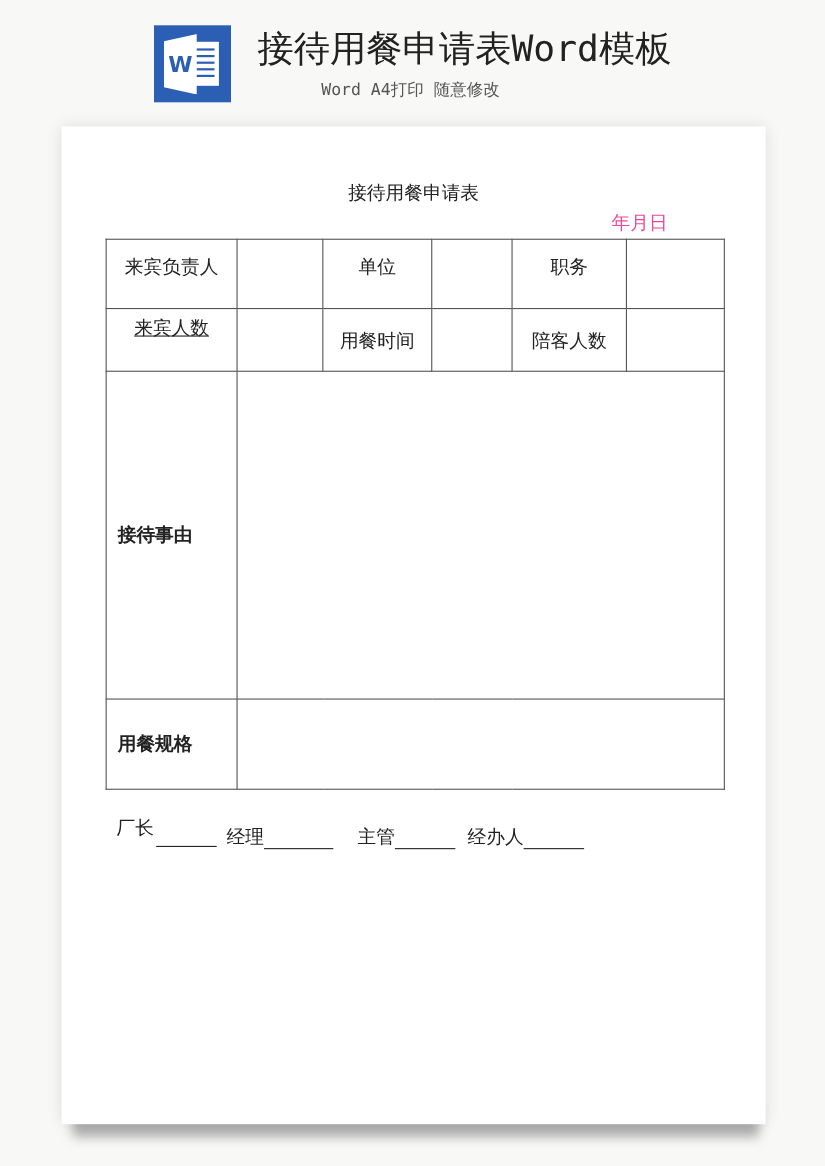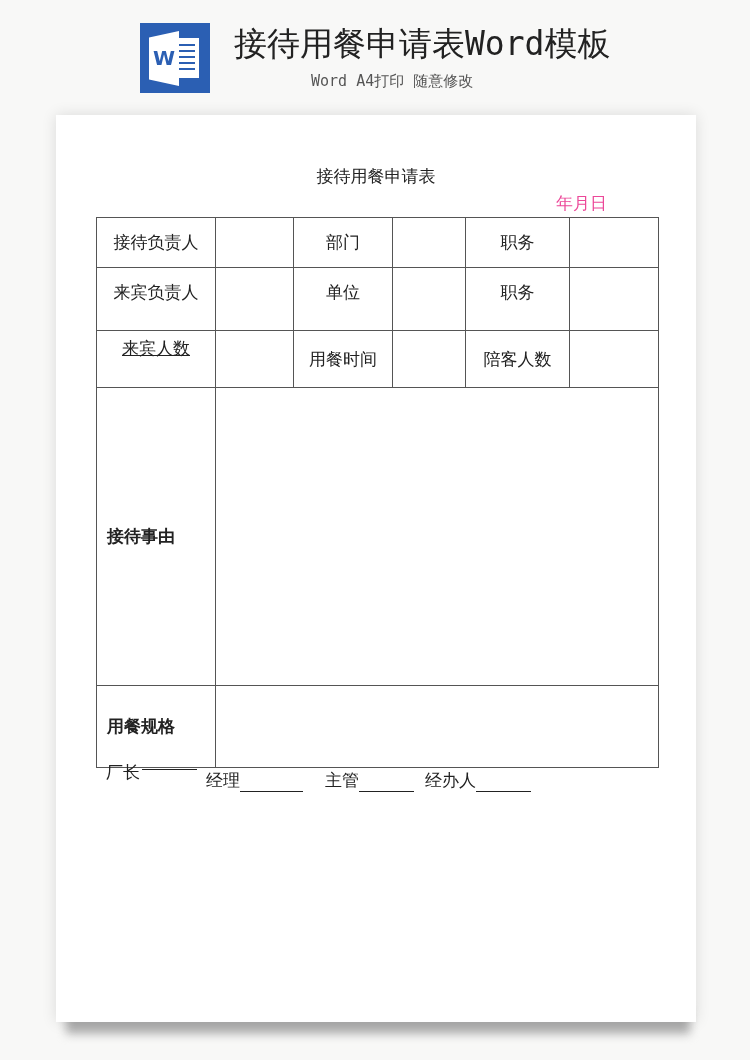--- a/index.html
+++ b/index.html
@@ -73,21 +73,21 @@
       top: 22px;
       font-family: "DejaVu Sans Mono", "Liberation Mono", monospace;
       font-size: 33px;
       line-height: 44px;
       color: #222;
       letter-spacing: 0px;
       white-space: nowrap;
     }
     .header-subtitle {
       position: absolute;
-      left: 311px;
+      left: 292px;
       top: 71px;
       font-family: "DejaVu Sans Mono", "Liberation Mono", monospace;
       font-size: 15px;
       line-height: 20px;
       color: #555;
       white-space: nowrap;
     }
     .page-shadow {
       position: absolute;
       left: 66px;
@@ -162,21 +162,20 @@
       font-size: 17px;
       color: #222;
     }
     .sig-item {
       position: absolute;
       top: 0;
       white-space: nowrap;
     }
     .sig-label {
       display: inline-block;
-      margin-top: 20px;
     }
     .sig-line {
       display: inline-block;
       border-bottom: 1px solid #222;
       height: 20px;
       vertical-align: bottom;
     }
   </style>
 </head>
 <body>
@@ -208,28 +207,20 @@
   <table class="form">
     <colgroup>
       <col style="width:119px">
       <col style="width:78px">
       <col style="width:99px">
       <col style="width:73px">
       <col style="width:104px">
       <col style="width:89px">
     </colgroup>
     <tbody>
-        <tr class="r1">
-      <td>接待负责人</td>
-      <td></td>
-      <td>部门</td>
-      <td></td>
-      <td>职务</td>
-      <td></td>
-    </tr>
     <tr class="r2">
       <td class="top-text">来宾负责人</td>
       <td></td>
       <td class="top-text">单位</td>
       <td></td>
       <td class="top-text">职务</td>
       <td></td>
     </tr>
     <tr class="r3">
       <td class="top-text-2">来宾人数</td>

